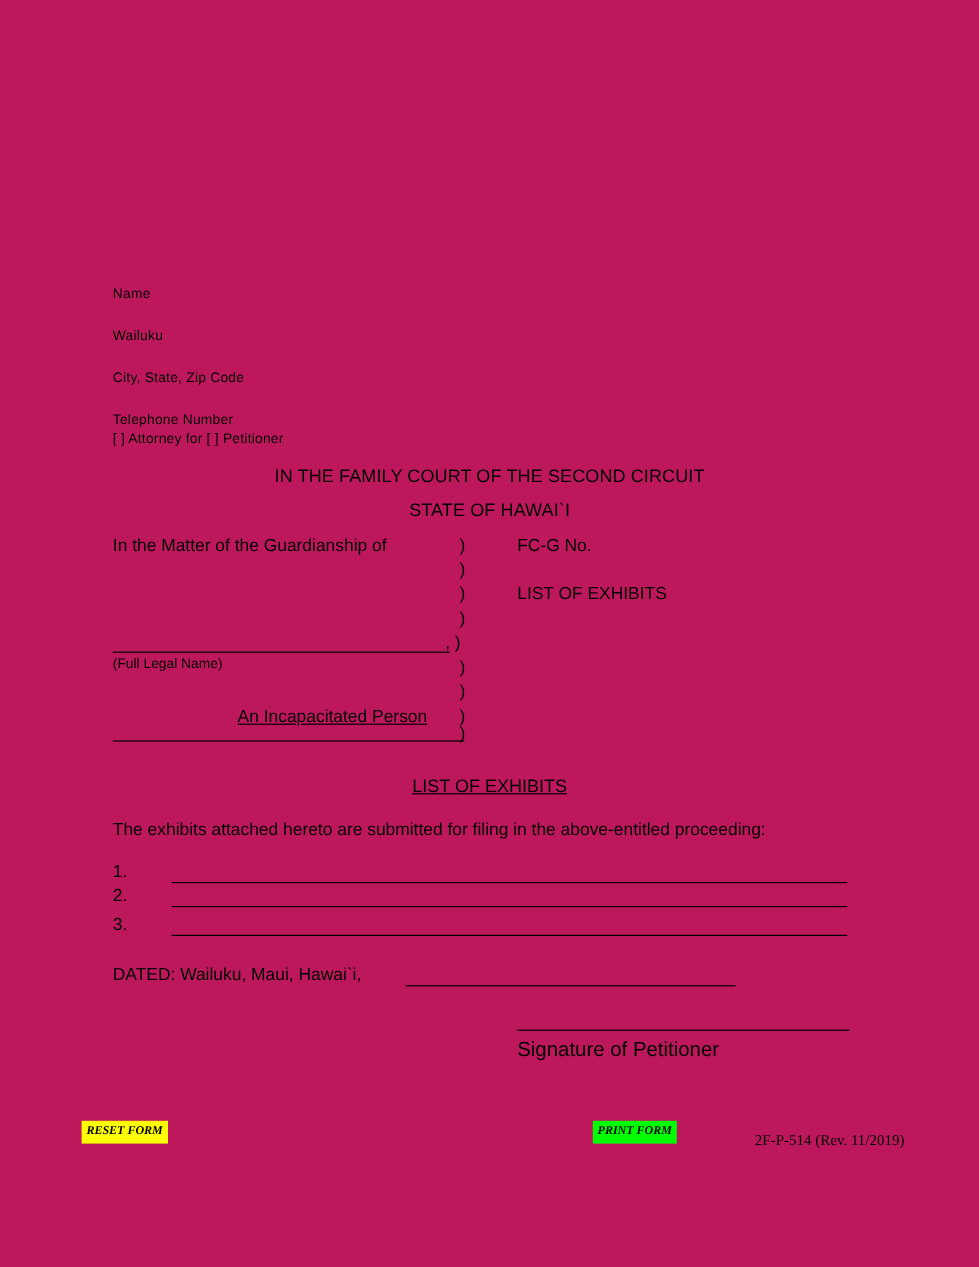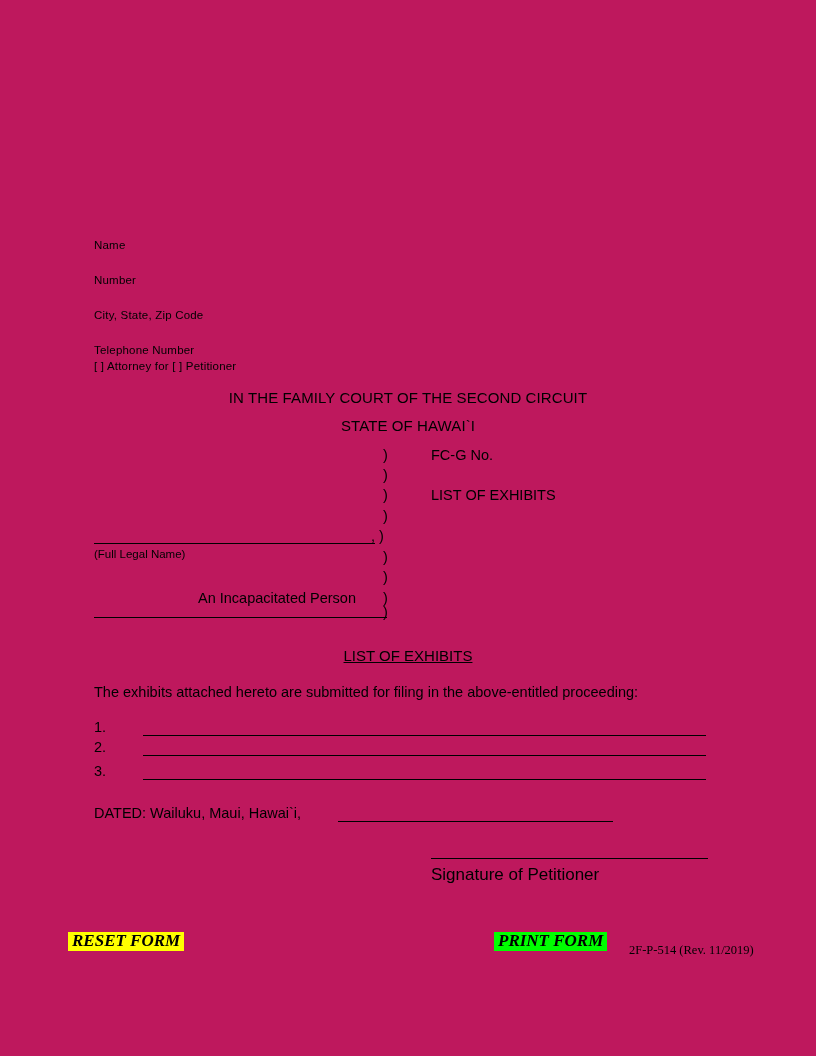--- a/index.html
+++ b/index.html
@@ -65,21 +65,21 @@
     font-size: 14.5px;
   }
   .numbered {
     font-size: 14.5px;
   }
   .sig-label {
     font-size: 17px;
   }
 
   .btn {
-    font-size: 17px;
+    font-size: 10px;
     font-weight: bold;
     font-style: italic;
     font-family: "Liberation Serif", serif;
     padding: 2px 4px 3px 4px;
     display: inline-block;
     cursor: pointer;
     border: none;
     line-height: 14px;
   }
   .btn-reset { background: #ffff00; }
@@ -91,47 +91,48 @@
     text-align: right;
   }
 </style>
 </head>
 <body>
 
 <div class="page">
 
   <div class="abs hdr-line" style="left:94px; top:238px;">Name</div>
 
-  <div class="abs hdr-line" style="left:94px; top:273px;">Number</div>
+  <div class="abs hdr-line" style="left:94px; top:273px;">Wailuku</div>
 
   <div class="abs hdr-line" style="left:94px; top:308px;">City, State, Zip Code</div>
 
   <div class="abs hdr-line" style="left:94px; top:343px;">Telephone Number</div>
 
   <div class="abs hdr-line" style="left:94px; top:359px;text-align:right;">[   ] Attorney for   [   ] Petitioner</div>
 
   <div class="abs court-title" style="left:94px; top:389px; width:628px;">IN THE FAMILY COURT OF THE SECOND CIRCUIT</div>
 
   <div class="abs court-title" style="left:94px; top:417px; width:628px;">STATE OF HAWAI`I</div>
 
+  <div class="abs caption-left" style="left:94px; top:445px; width:290px;">In the Matter of the Guardianship of</div>
 
   <div class="abs paren-col" style="left:383px; top:445px;">)</div>
   <div class="abs paren-col" style="left:383px; top:465px;">)</div>
   <div class="abs paren-col" style="left:383px; top:485px;">)</div>
   <div class="abs paren-col" style="left:383px; top:506px;">)</div>
   <div class="abs paren-col" style="left:371px; top:526px;">, )</div>
   <div class="abs paren-col" style="left:383px; top:547px;">)</div>
   <div class="abs paren-col" style="left:383px; top:567px;">)</div>
   <div class="abs paren-col" style="left:383px; top:588px;">)</div>
   <div class="abs paren-col" style="left:383px; top:602px;">)</div>
 
   <div class="abs rule" style="left:94px; top:543px; width:281px;"></div>
   <div class="abs small-label" style="left:94px; top:548px; width:281px; text-align:left;">(Full Legal Name)</div>
 
-  <div class="abs caption-left" style="left:94px; top:588px; width:262px; text-align:right;">An Incapacitated Person</div>
+  <div class="abs caption-left" style="left:94px; top:588px; width:262px; text-align:right;text-decoration:underline;">An Incapacitated Person</div>
 
   <div class="abs rule" style="left:94px; top:617px; width:293px;"></div>
 
   <div class="abs caption-right" style="left:431px; top:445px;">FC-G No.</div>
 
   <div class="abs caption-right" style="left:431px; top:485px;">LIST OF EXHIBITS</div>
 
   <div class="abs doc-title" style="left:94px; top:647px; width:628px;">LIST OF EXHIBITS</div>
 
   <div class="abs body-text" style="left:94px; top:684px; width:650px;">The exhibits attached hereto are submitted for filing in the above-entitled proceeding:</div>

